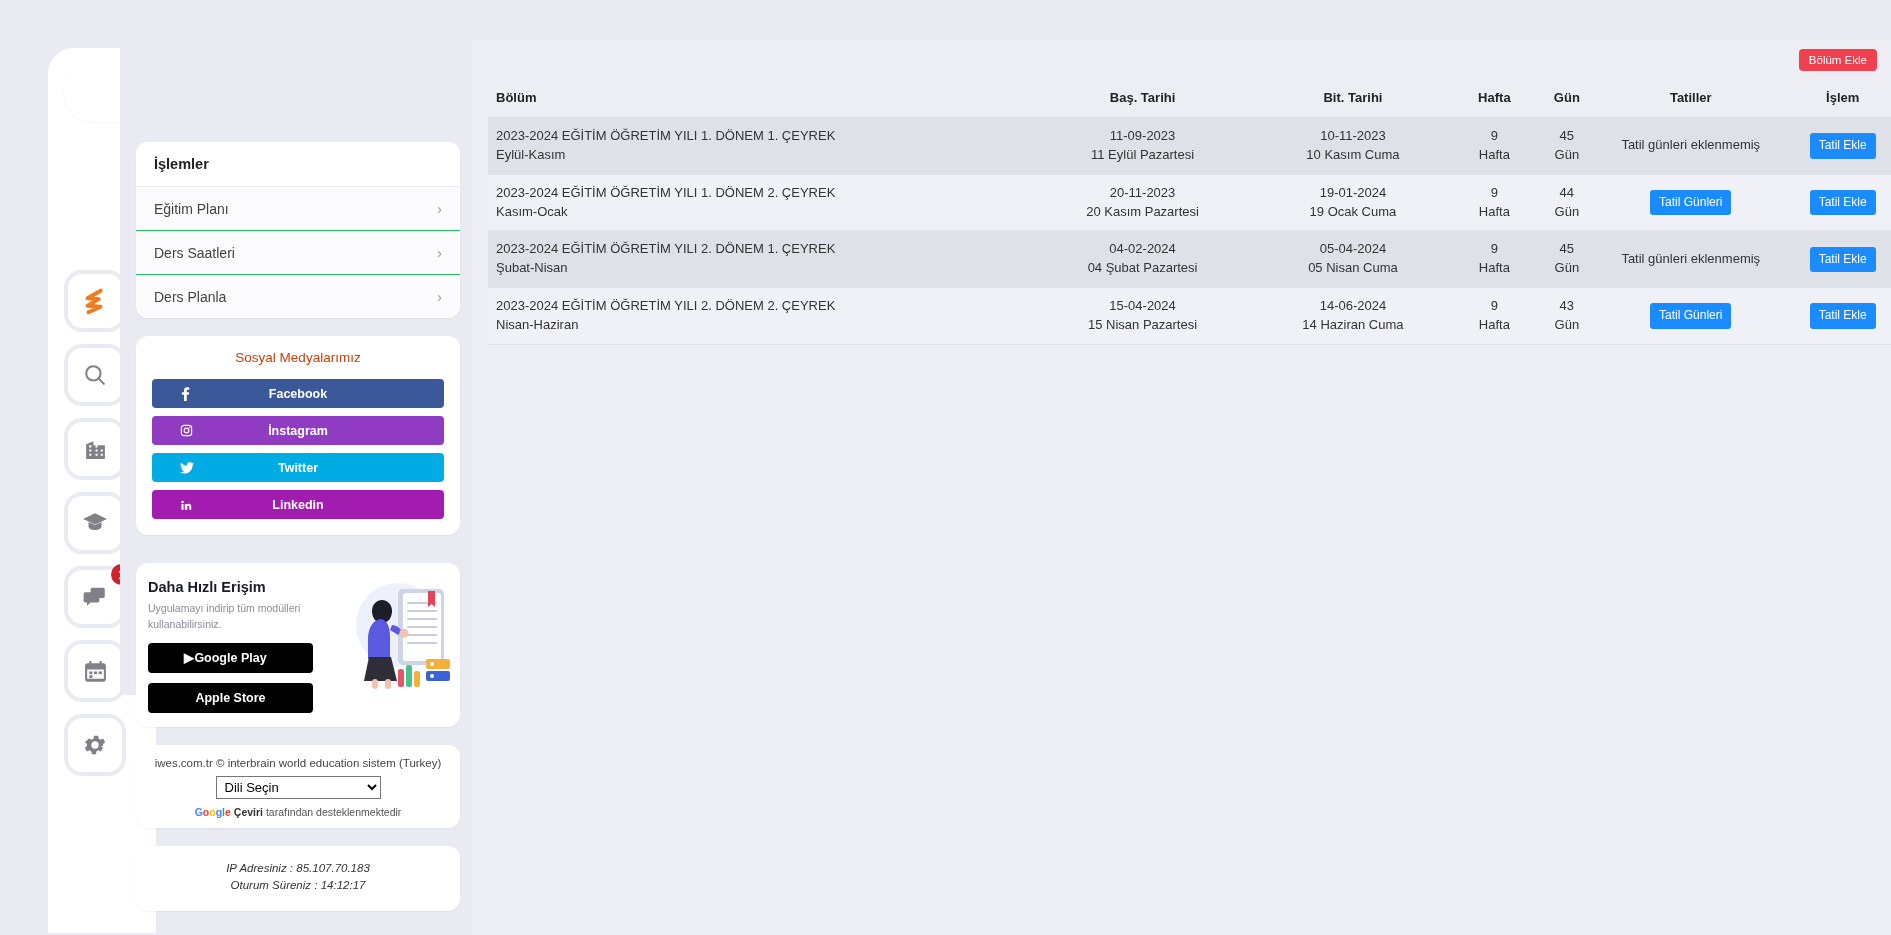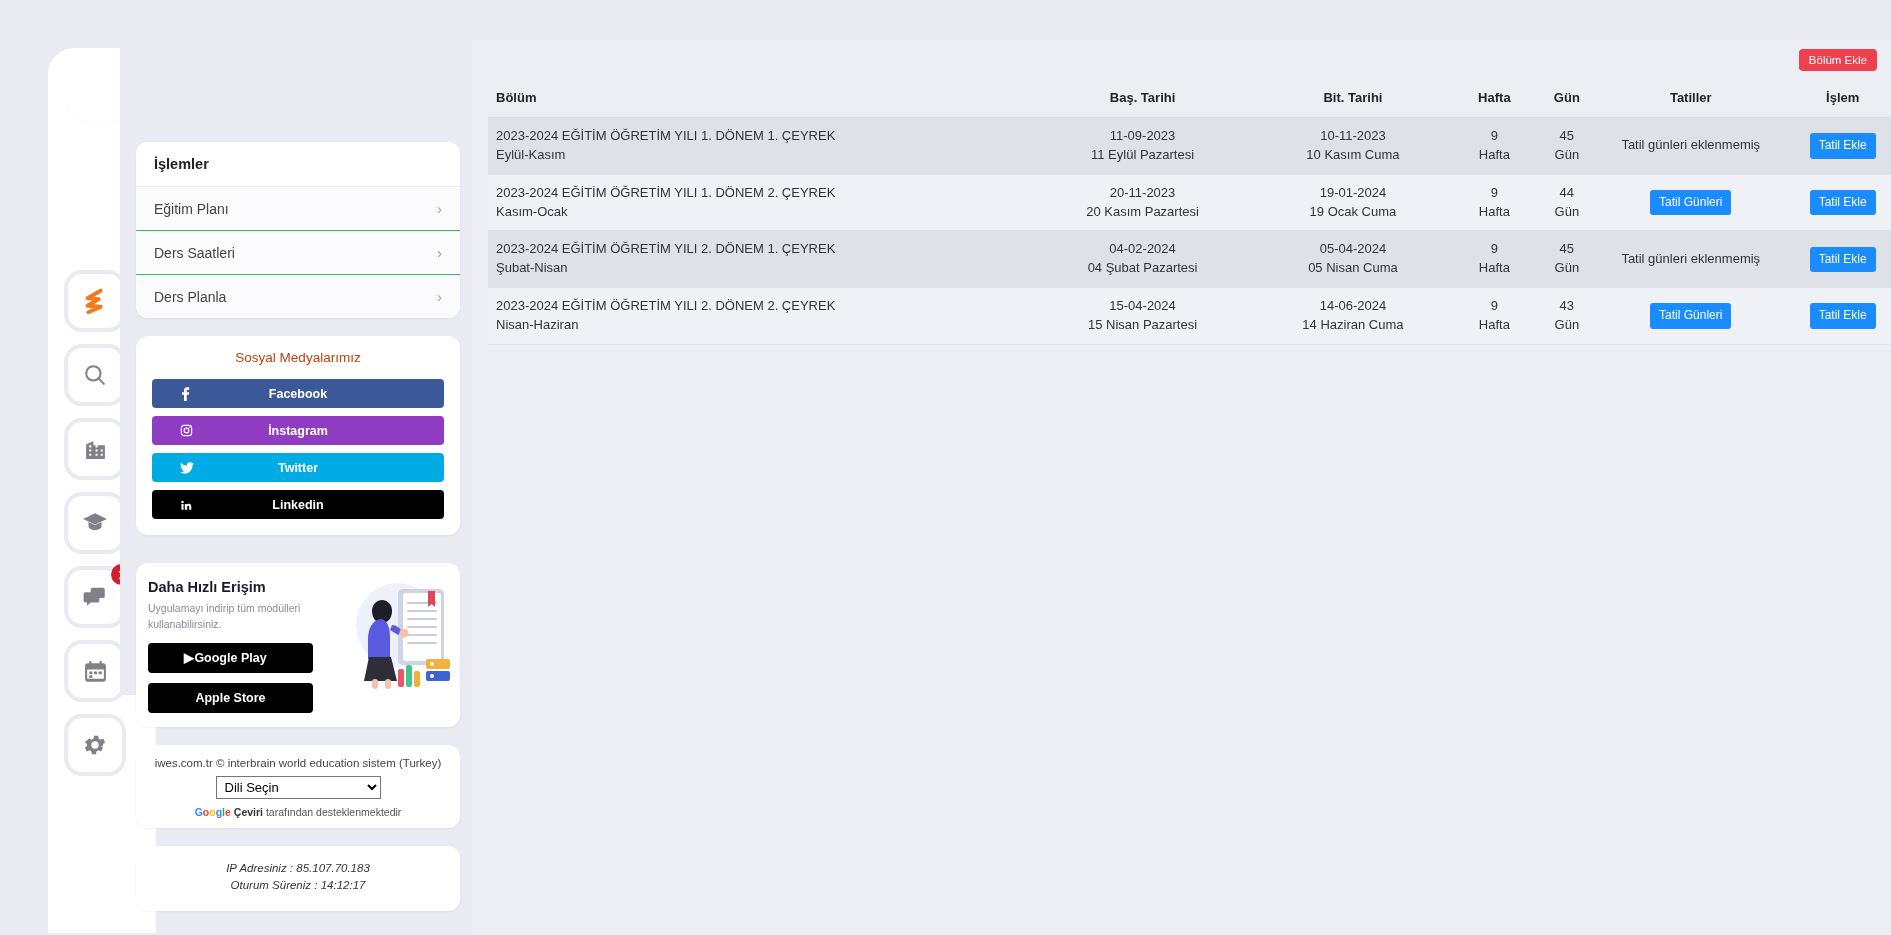--- a/index.html
+++ b/index.html
@@ -139,21 +139,21 @@
     border: none;
     position: relative;
   }
   .social-btn .si {
     position: absolute; left: 28px;
     display: flex; align-items: center;
   }
   .sb-fb { background: #3b5998; }
   .sb-ig { background: #8f3cc2; }
   .sb-tw { background: #00ace3; }
-  .sb-li { background: #000000; }
+  .sb-li { background: #a21caf; }
 
   
   .promo-card { position: relative; padding: 16px 16px 14px 12px; margin-top: 28px; }
   .promo-title { font-size: 14.5px; font-weight: bold; color: #1b1b2b; margin-bottom: 6px; }
   .promo-sub { font-size: 10.5px; color: #8b8b99; line-height: 1.5; width: 160px; }
   .store-btn {
     width: 165px; height: 30px;
     background: #000; color: #fff;
     border-radius: 4px;
     display: flex; align-items: center; justify-content: center;

